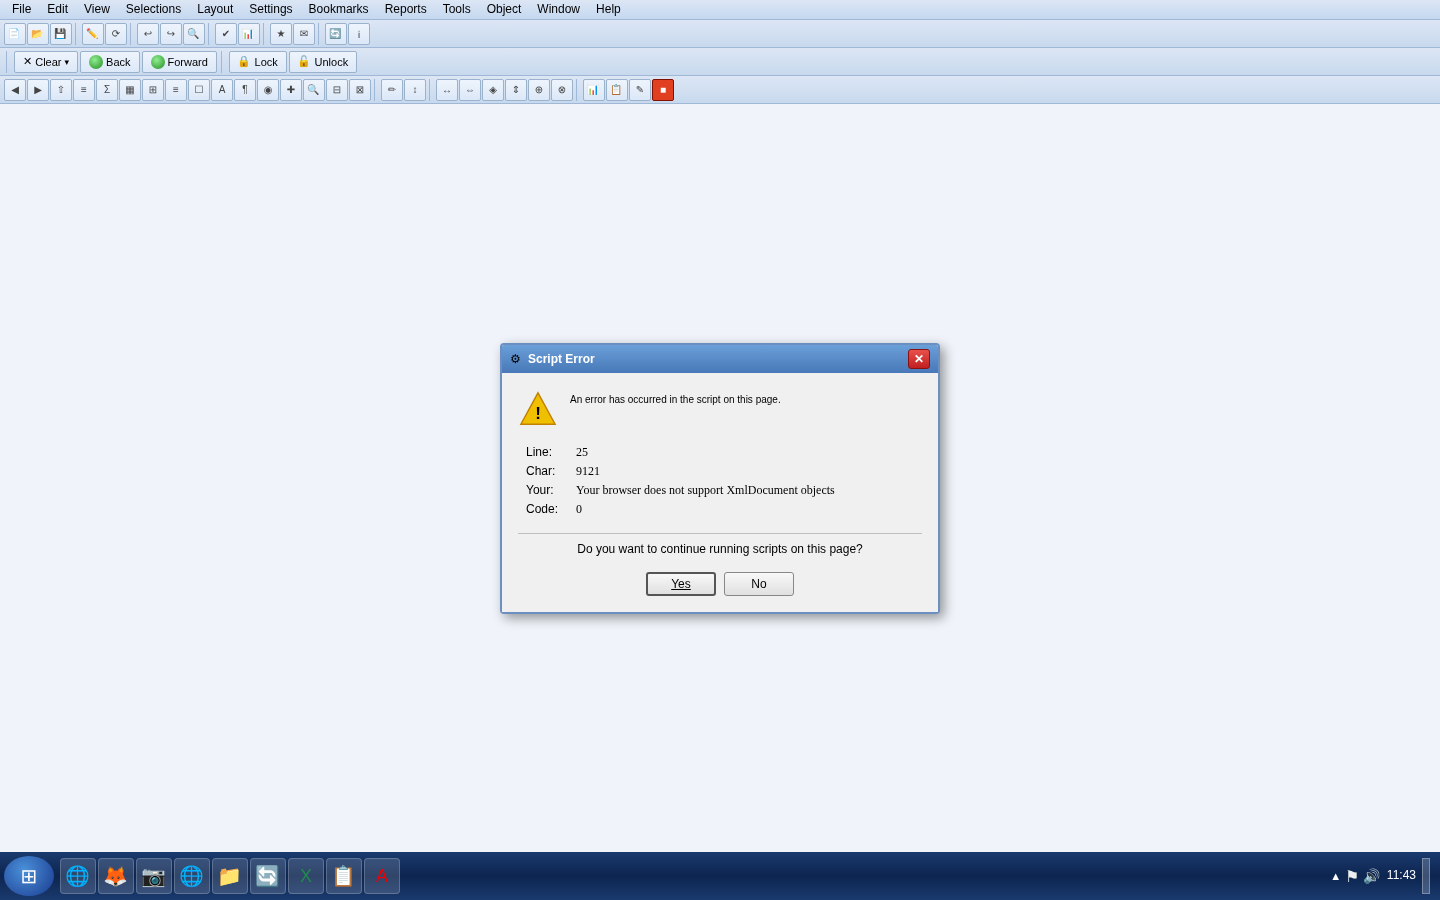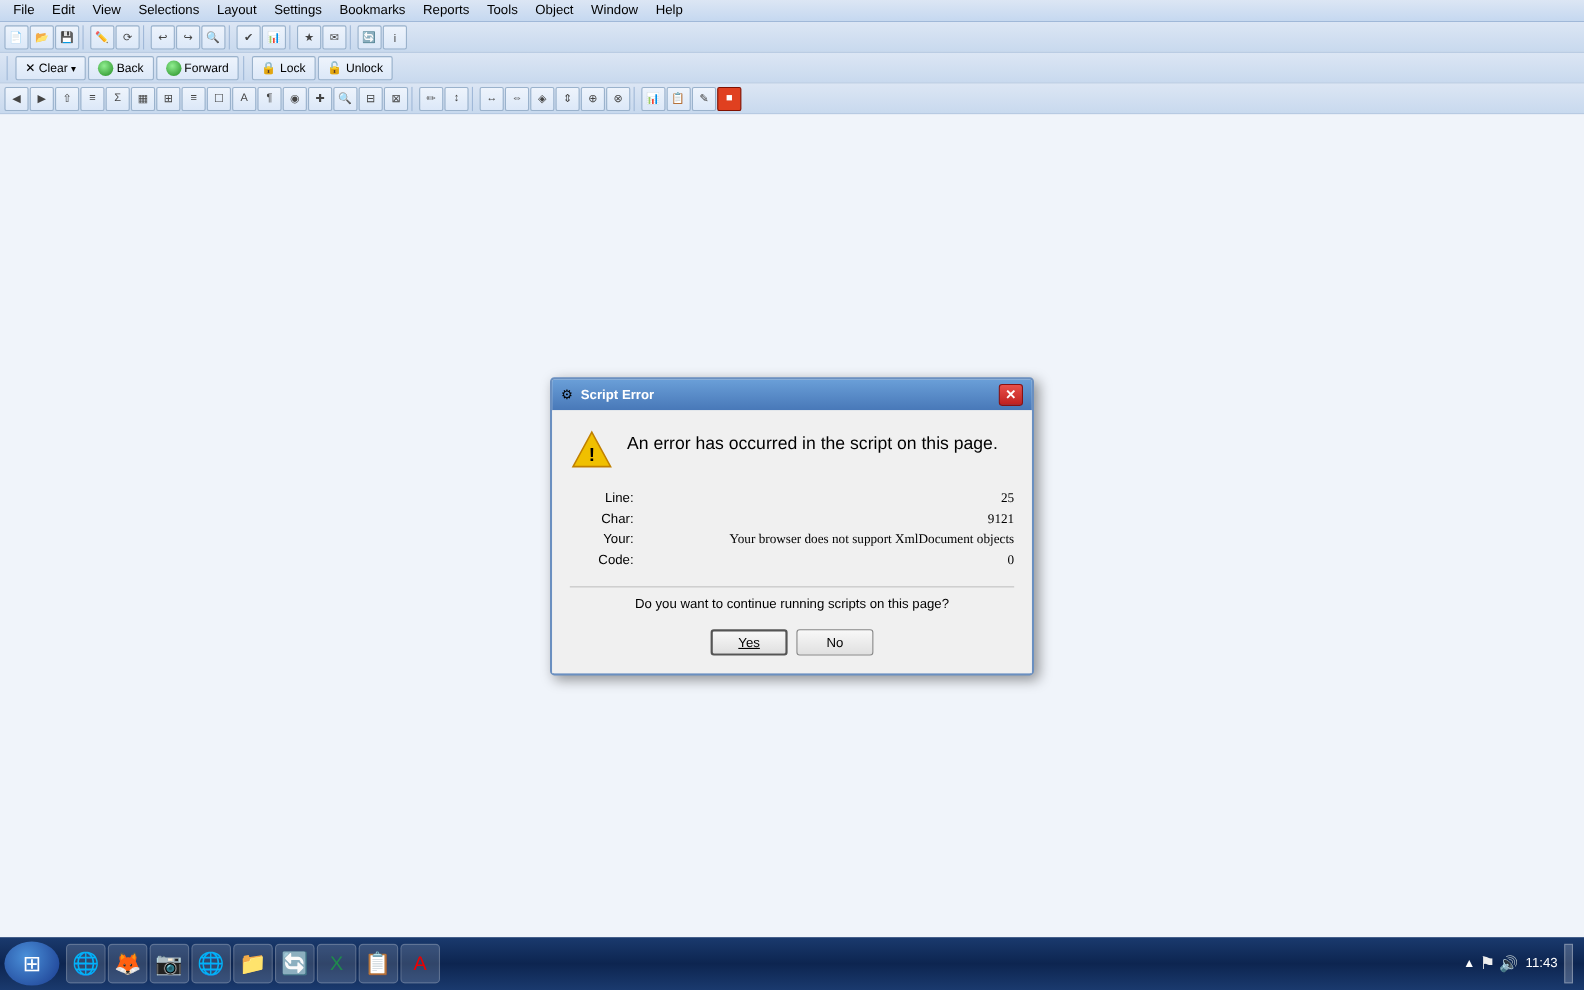--- a/index.html
+++ b/index.html
@@ -257,32 +257,31 @@
       display: flex;
       align-items: center;
       justify-content: center;
     }
     .warning-svg {
       width: 38px;
       height: 38px;
     }
     .error-message {
       color: #000;
-      font-size: 16px;
+      font-size: 10px;
       line-height: 1.4;
       padding-top: 4px;
     }
     .error-details {
       margin-left: 8px;
       margin-bottom: 16px;
     }
     .error-row {
       display: flex;
       margin-bottom: 4px;
-      text-align: right;
     }
     .error-label {
       width: 50px;
       color: #000;
       font-size: 12px;
     }
     .error-value {
       color: #000;
       font-size: 12px;
       flex: 1;

